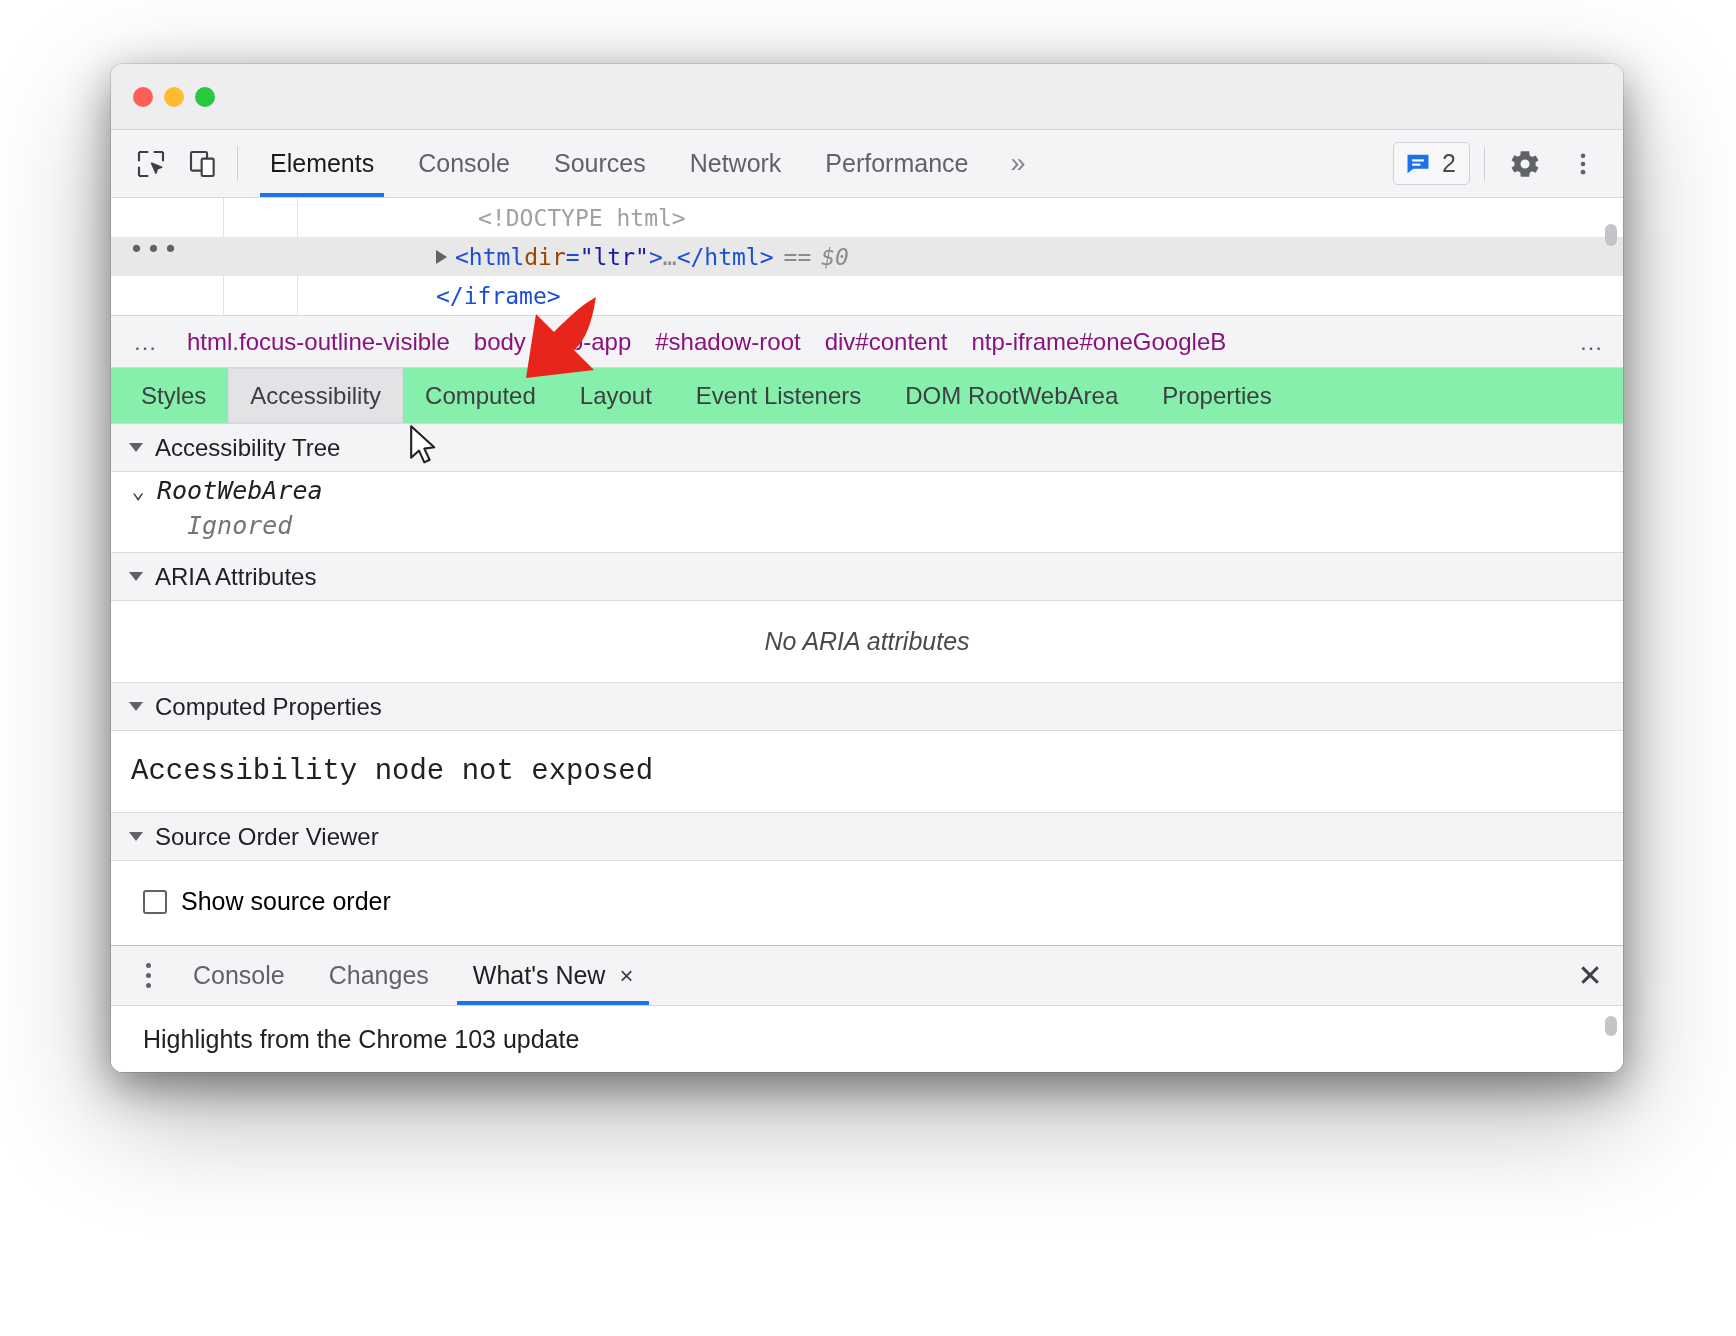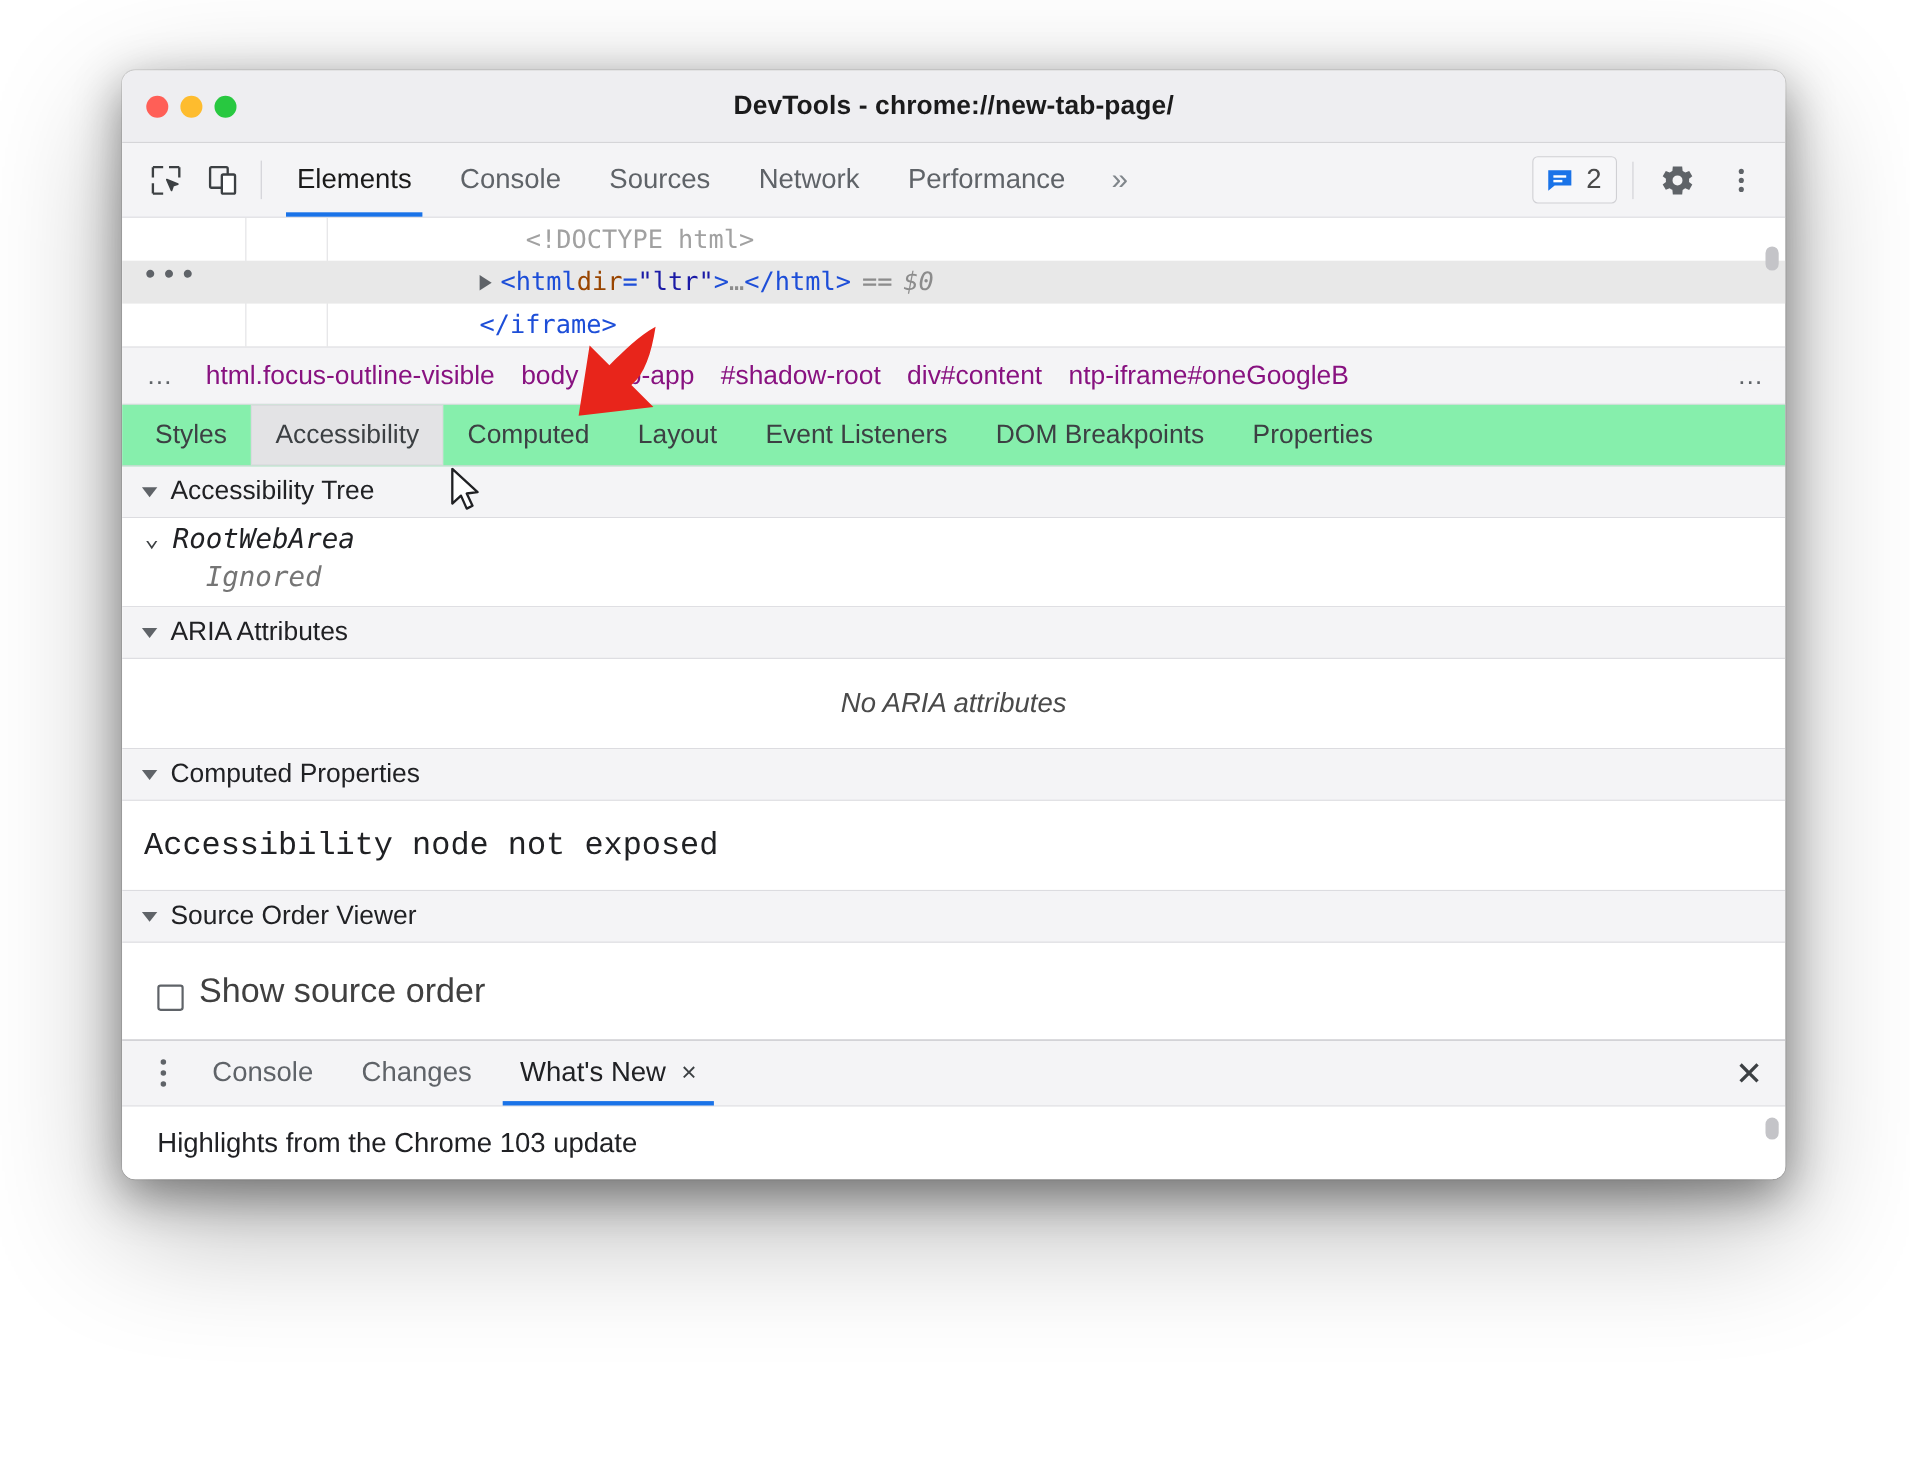--- a/index.html
+++ b/index.html
@@ -186,22 +186,22 @@
   .centered-note {
     text-align: center; font-style: italic; color: #4a4a4a;
     font-size: 25px; padding: 26px 0; border-bottom: 1px solid #dcdce0;
   }
   .plain-note {
     font-size: 29px; color: #202124; padding: 24px 0 24px 20px;
     border-bottom: 1px solid #dcdce0;
     font-family: Liberation Mono, monospace;
   }
   .row-chk2 {
-    display: flex; align-items: flex-end; padding: 26px 0 26px 32px;
-    font-size: 31px; color: #404040;
+    display: flex; align-items: center; padding: 26px 0 26px 32px;
+    font-size: 25px; color: #000000;
   }
 
   
   .drawer { flex: none; border-top: 1px solid #bdbdc2; background: #f4f4f6; }
   .drawer-tabs {
     height: 60px; display: flex; align-items: stretch; padding-left: 14px;
     border-bottom: 1px solid #d8d8dc; position: relative;
   }
   .kebab-v {
     width: 46px; display: flex; flex-direction: column; gap: 5px;
@@ -242,21 +242,20 @@
 
 <div id="root">
   <div class="window">
 
     <div class="titlebar">
       <div class="lights">
         <span class="light red"></span>
         <span class="light yellow"></span>
         <span class="light green"></span>
       </div>
-      <div class="win-title">DevTools - chrome://new-tab-page/</div>
     </div>
 
     <div class="toolbar">
       <div class="tb-icon">
         <svg width="32" height="32" viewBox="0 0 24 24" fill="none" stroke="#3c4043" stroke-width="1.6">
           <path d="M3 3h7M3 3v7M21 3h-7M21 3v7M3 21h7M3 21v-7"></path>
           <path d="M12.5 11.5l7.5 3-3.2 1.1-1.1 3.2z" fill="#3c4043" stroke="#3c4043" stroke-width="1.2" stroke-linejoin="round"></path>
         </svg>
       </div>
       <div class="tb-icon">
@@ -348,21 +347,21 @@
       <span class="crumb">ntp-iframe#oneGoogleB</span>
       <span class="crumb-end">…</span>
     </div>
 
     <div class="subtabs">
       <div class="stab">Styles</div>
       <div class="stab hover">Accessibility</div>
       <div class="stab">Computed</div>
       <div class="stab">Layout</div>
       <div class="stab">Event Listeners</div>
-      <div class="stab">DOM Breakpoints</div>
+      <div class="stab">DOM RootWebArea</div>
       <div class="stab">Properties</div>
     </div>
 
     <div class="acc">
 
       <div class="sec-header">
         <span class="caret-d"></span>
         <span>Accessibility Tree</span>
       </div>
       <div class="sec-body">

